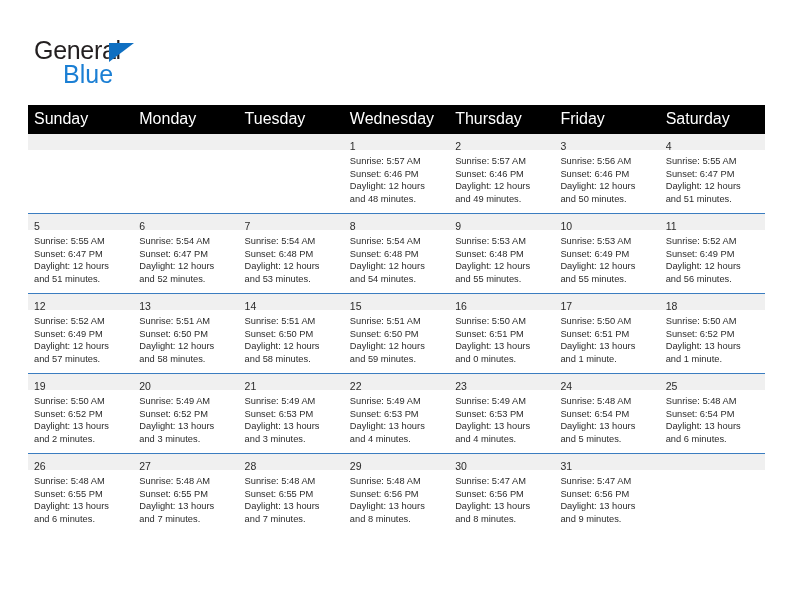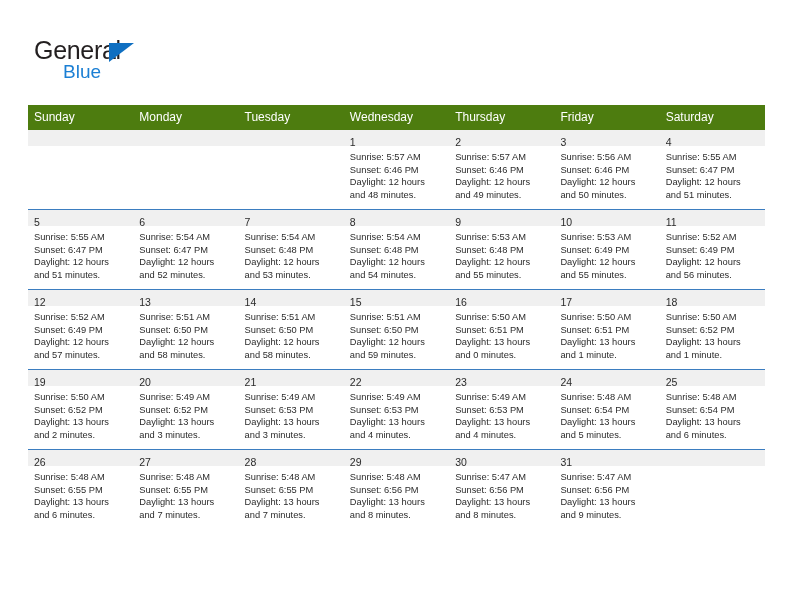--- a/index.html
+++ b/index.html
@@ -49,21 +49,21 @@
     top: 5px;
     width: 0;
     height: 0;
     border-left: 25px solid #0f6fc1;
     border-bottom: 19px solid transparent;
   }
   .logo-blue {
     position: absolute;
     left: 29px;
     top: 24px;
-    font-size: 19px;
+    font-size: 25px;
     color: #1b7fd4;
     line-height: 1;
     font-weight: 400;
   }
   .title {
     position: absolute;
     right: 35px;
     top: 4px;
     font-size: 26px;
     color: #2b2b2b;
@@ -84,23 +84,23 @@
   
   .calendar {
     position: absolute;
     left: 28px;
     top: 105px;
     width: 737px;
     border-collapse: collapse;
     table-layout: fixed;
   }
   .calendar th {
-    background: #4d7c0f;
+    background: #000000;
     color: #ffffff;
-    font-size: 12px;
+    font-size: 16px;
     font-weight: normal;
     text-align: left;
     padding: 5px 0 6px 6px;
     height: 10px;
     border: none;
   }
   .calendar td {
     vertical-align: top;
     padding: 0;
     border-top: 1px solid #3b7dc0;

